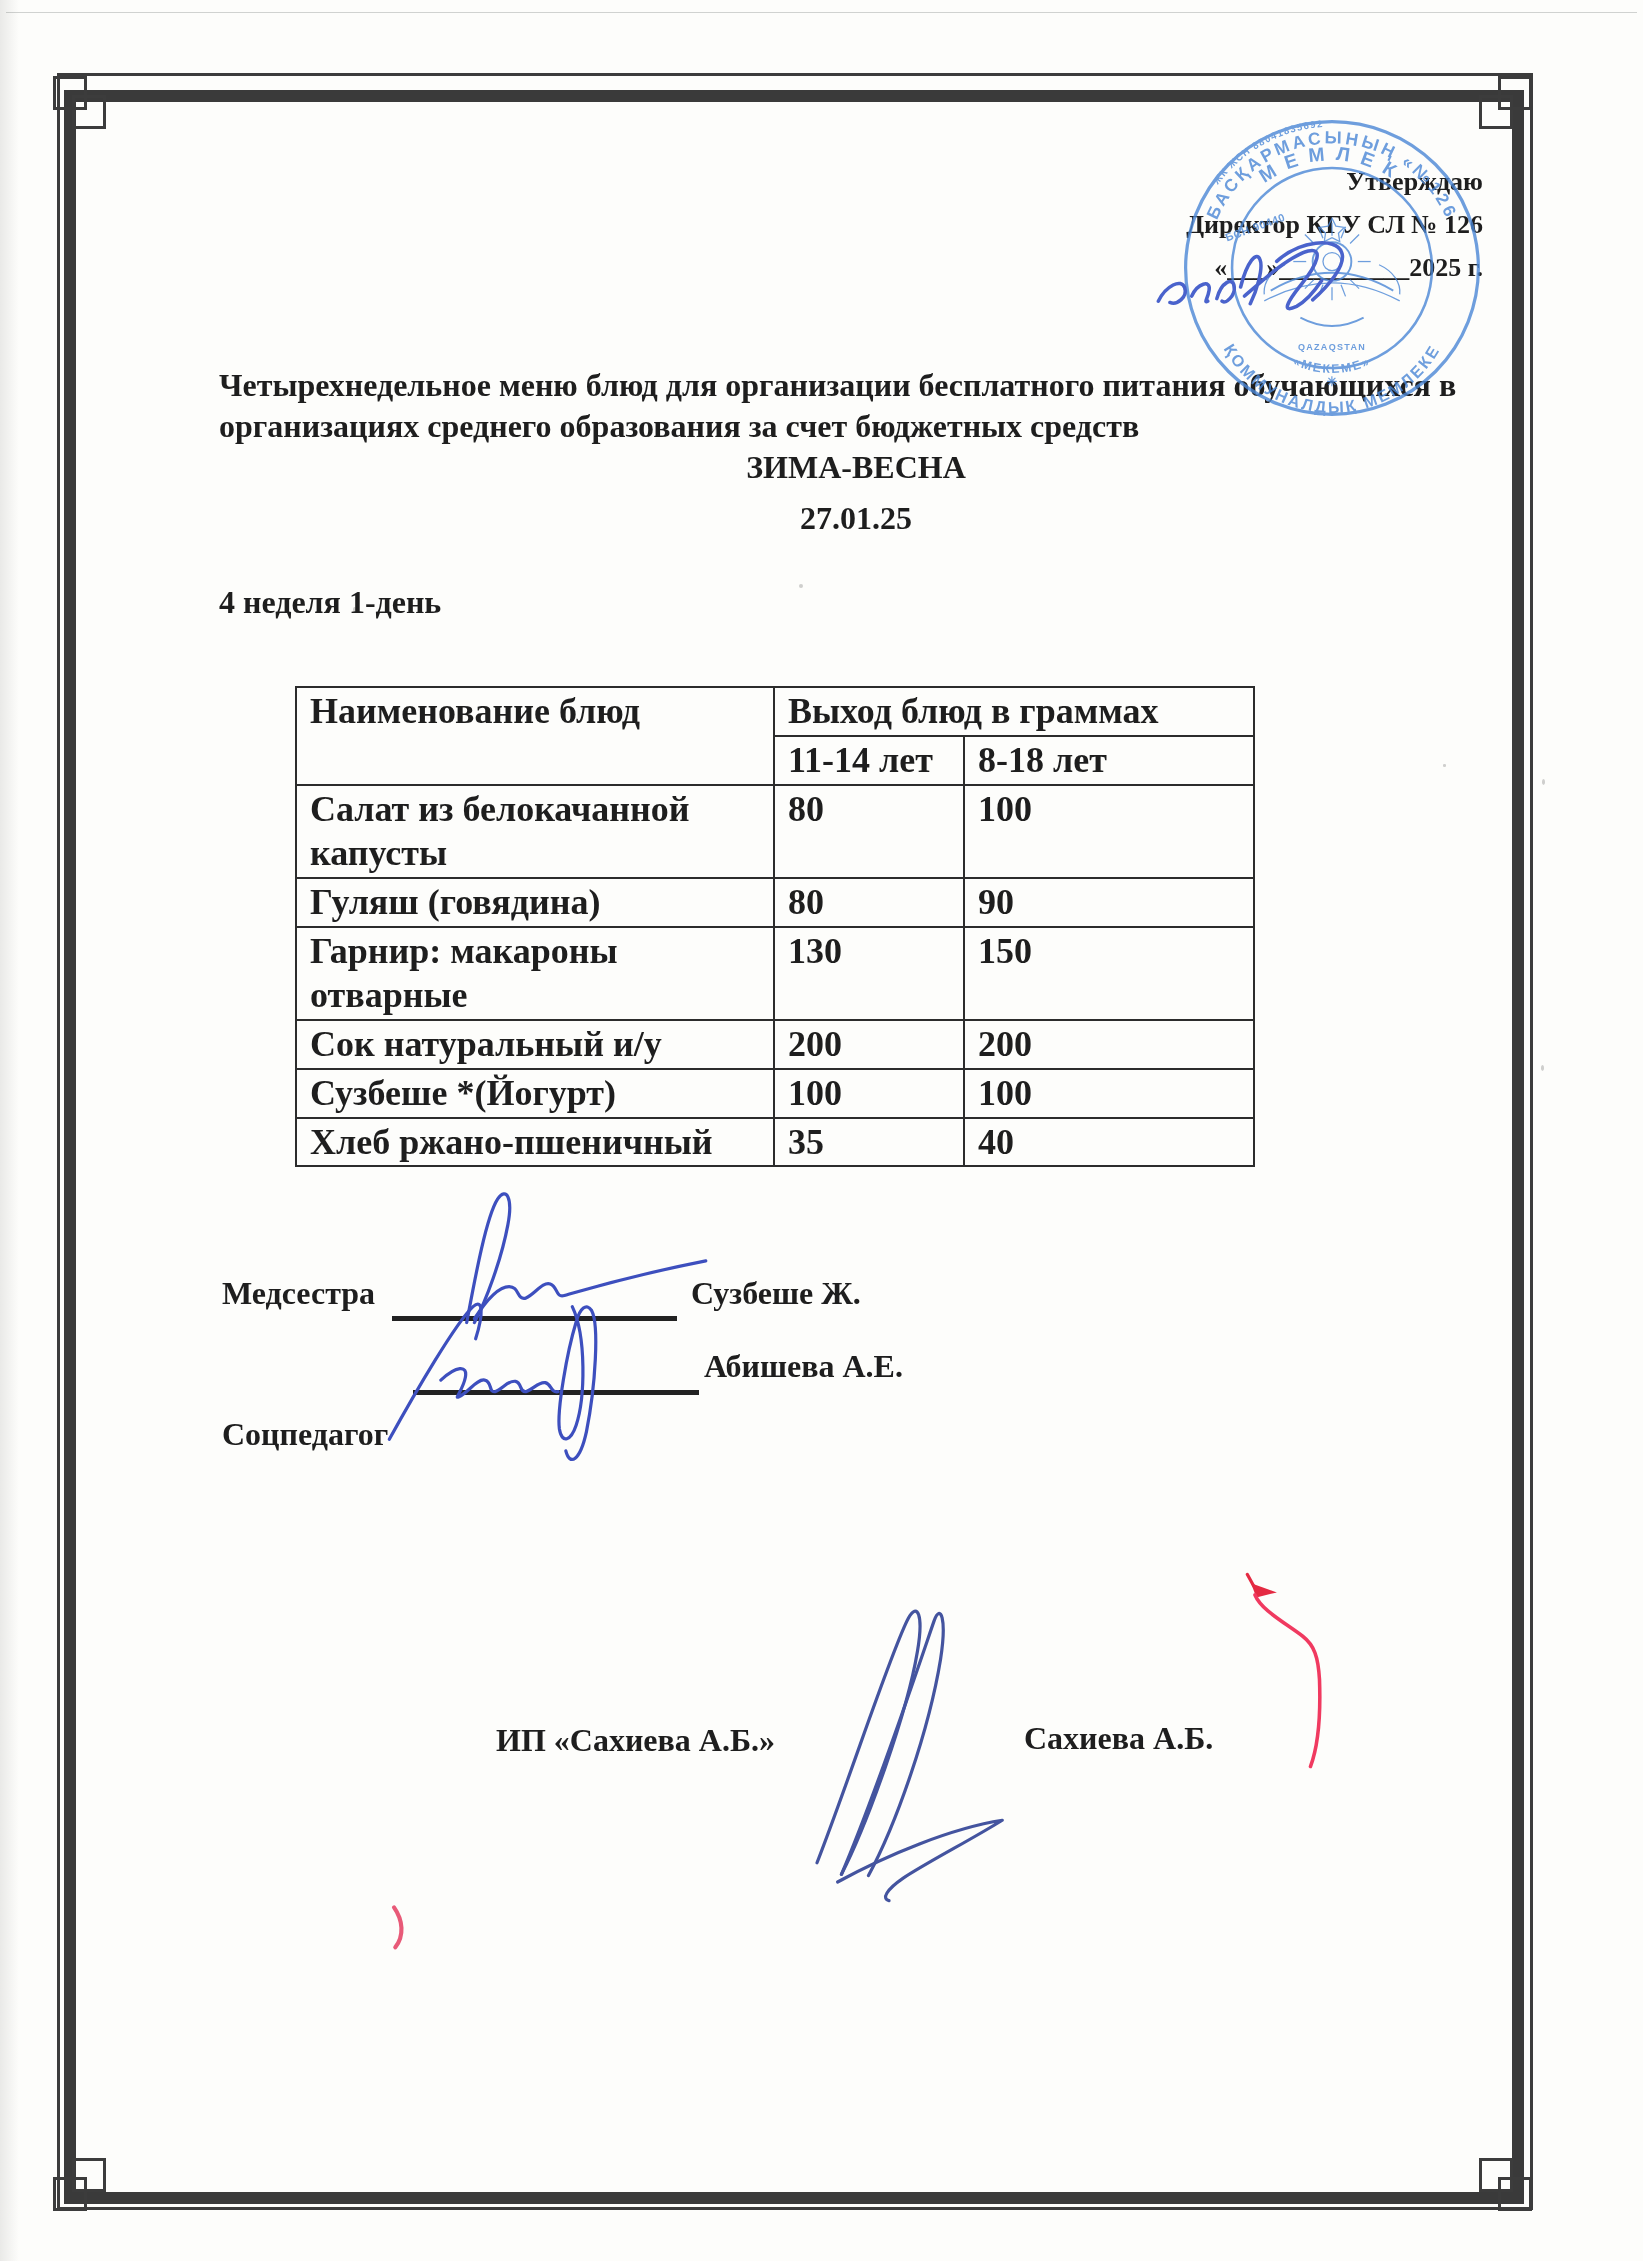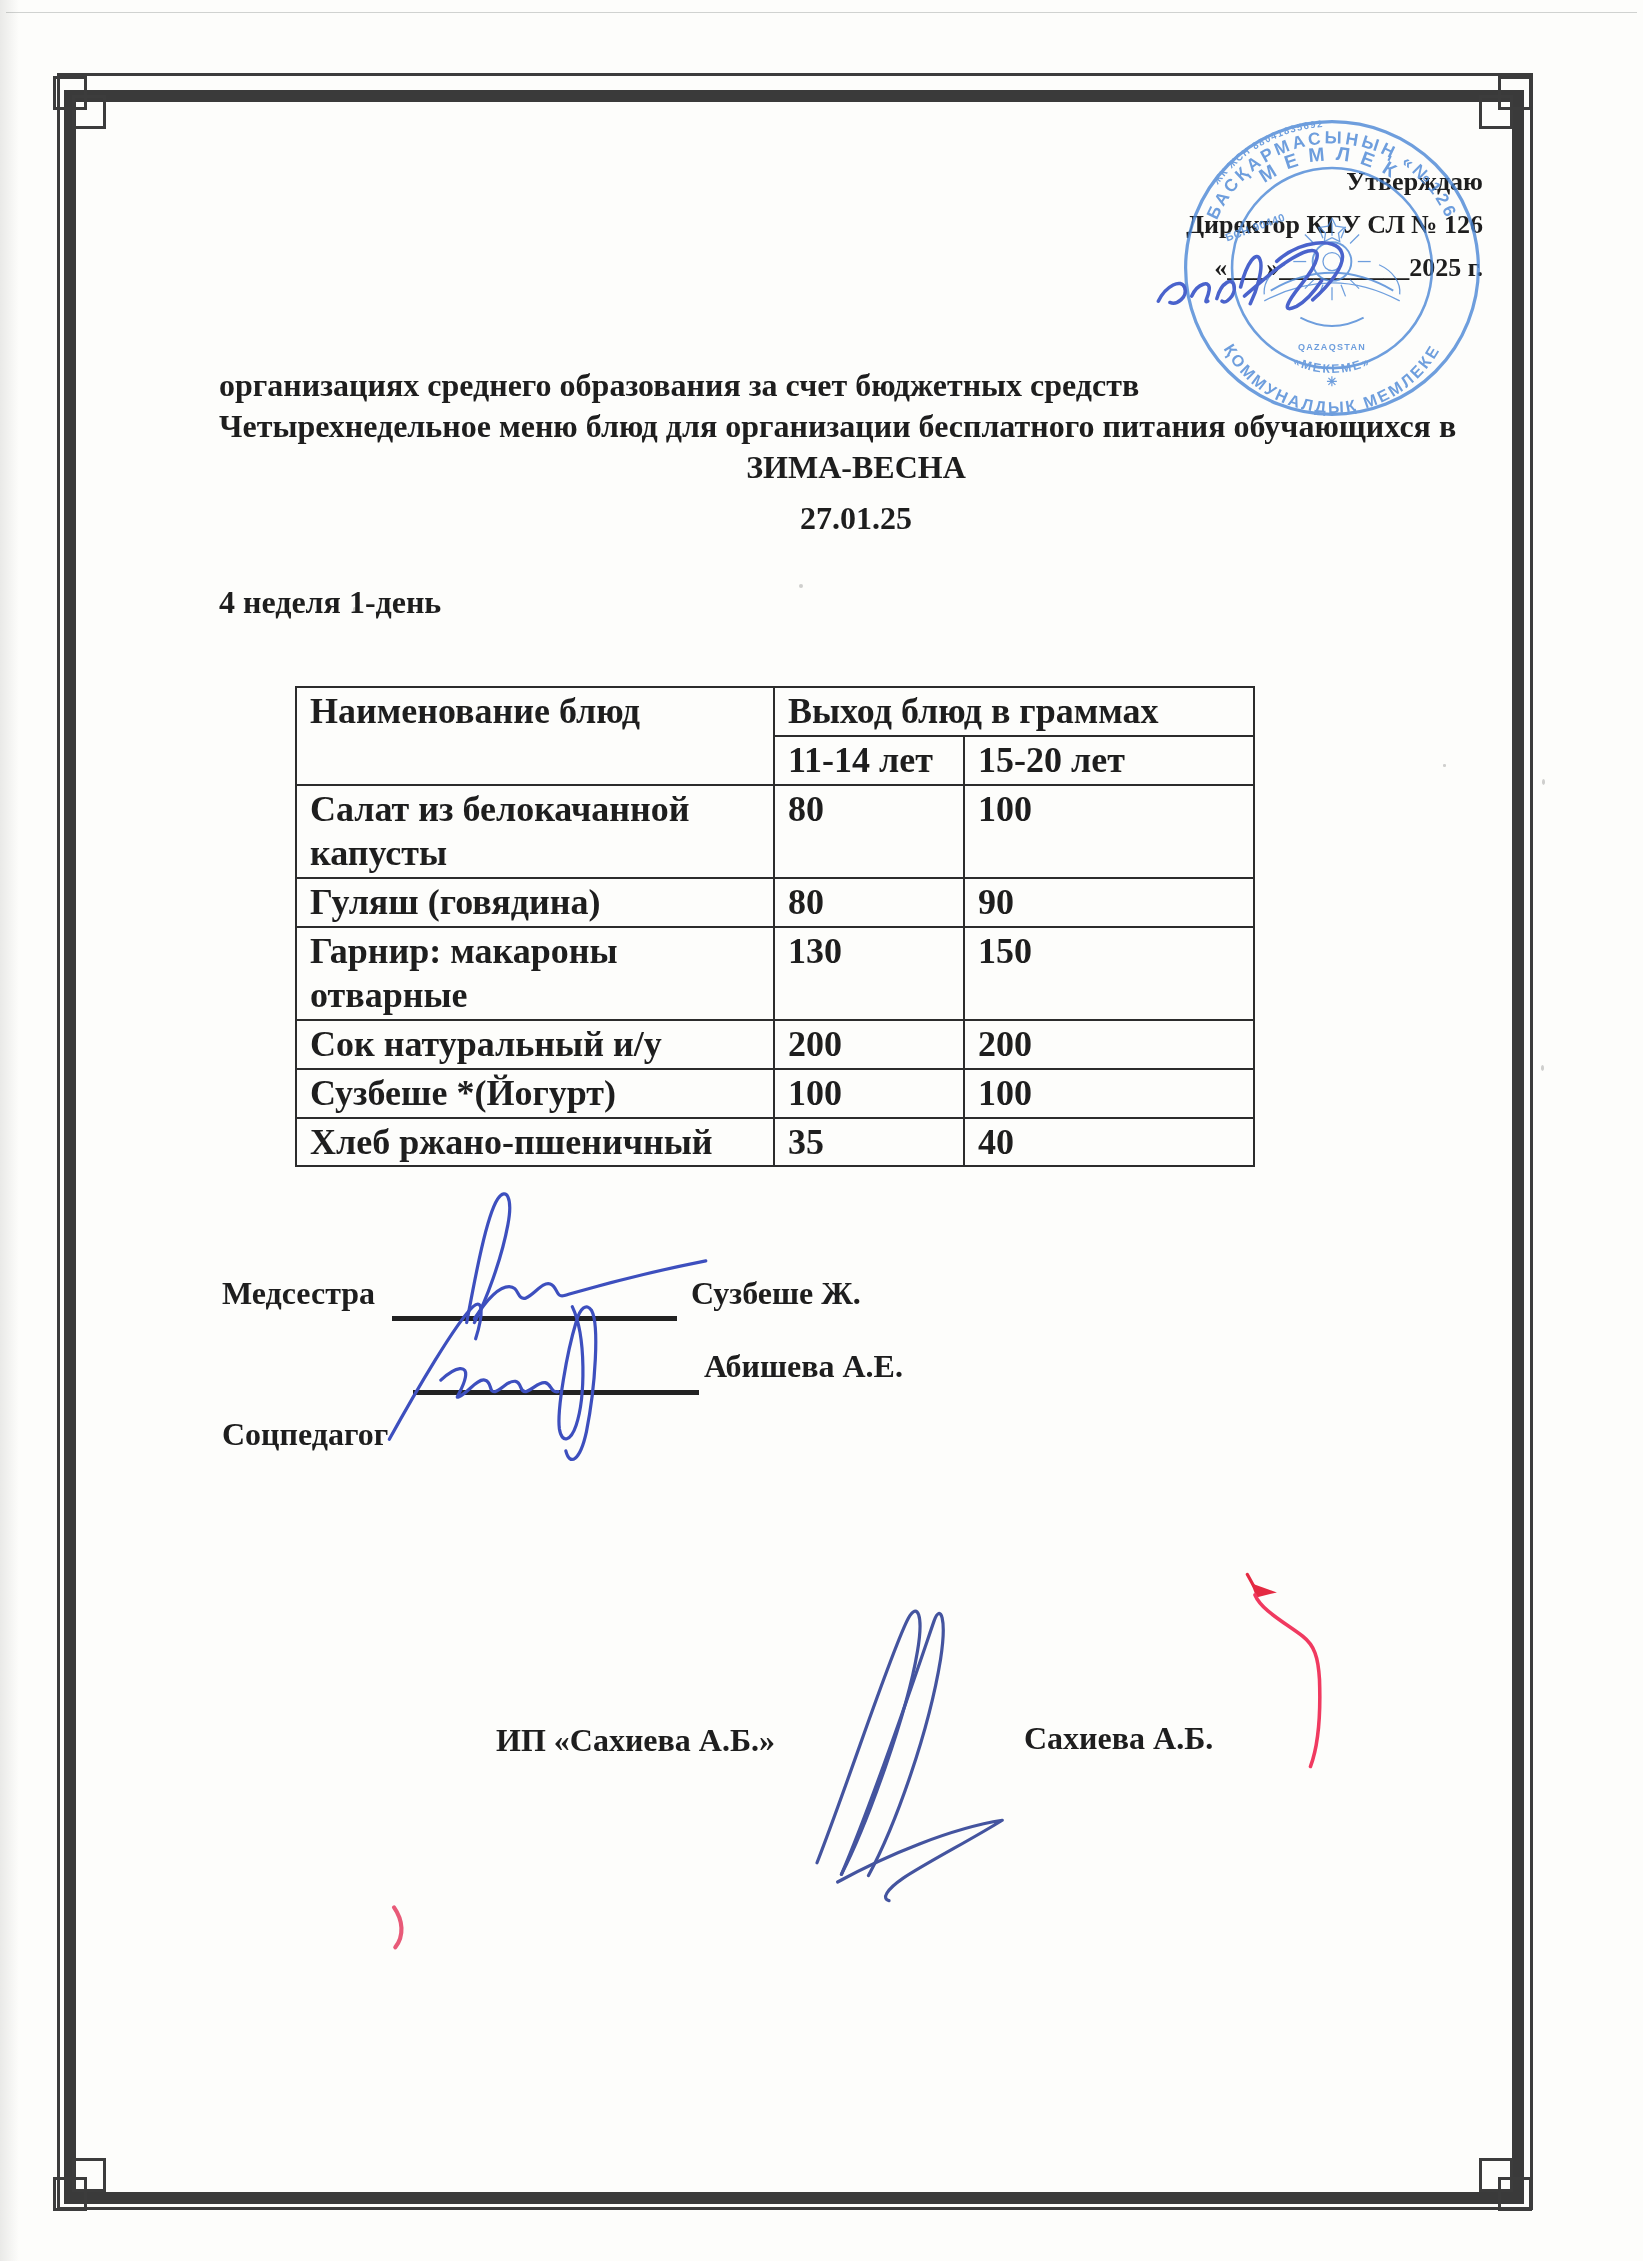--- a/index.html
+++ b/index.html
@@ -124,43 +124,43 @@
   <svg width="245" height="119" viewBox="0 0 380 185">
     <g stroke="#4a63cc" stroke-width="5.5" fill="none" stroke-linecap="round" stroke-linejoin="round">
       <path d="M 14,120 C 26,96 50,84 55,99 C 60,113 43,127 32,122 M 66,112 C 75,92 96,86 93,103 C 91,116 84,123 91,120 M 105,116 C 112,90 130,82 132,97 C 134,111 119,125 113,120"></path>
       <path d="M 142,98 C 152,58 167,42 172,55 C 178,69 166,106 157,124 M 148,112 C 180,84 218,50 247,42 C 271,36 262,62 237,93 C 212,124 206,139 229,128 C 246,119 260,100 268,88"></path>
       <path d="M 198,58 C 234,26 290,20 299,44 C 307,64 277,98 254,118"></path>
     </g>
   </svg>
 </div>
 
 <div class="abs doc-title">
+  <div>Четырехнедельное меню блюд для организации бесплатного питания обучающихся в</div>
   <div>организациях среднего образования за счет бюджетных средств</div>
-  <div>Четырехнедельное меню блюд для организации бесплатного питания обучающихся в</div>
   <div class="centered">ЗИМА-ВЕСНА</div>
   <div class="date-line">27.01.25</div>
 </div>
 
 <div class="abs week-label">4 неделя 1-день</div>
 
 <div class="abs menu-table-wrap">
   <table class="menu">
     <colgroup>
         <col style="width:478px">
         <col style="width:190px">
         <col style="width:290px">
       </colgroup>
     <tbody>
         <tr style="height:43px">
       <th class="dish" rowspan="2">Наименование блюд</th>
       <th colspan="2">Выход блюд в граммах</th>
     </tr>
     <tr style="height:44px">
       <th>11-14 лет</th>
-      <th>15-20 лет</th>
+      <th>8-18 лет</th>
     </tr>
     <tr style="height:87px">
       <td class="dish">Салат из белокачанной капусты</td>
       <td>80</td>
       <td>100</td>
     </tr>
     <tr style="height:45px">
       <td class="dish">Гуляш (говядина)</td>
       <td>80</td>
       <td>90</td>

